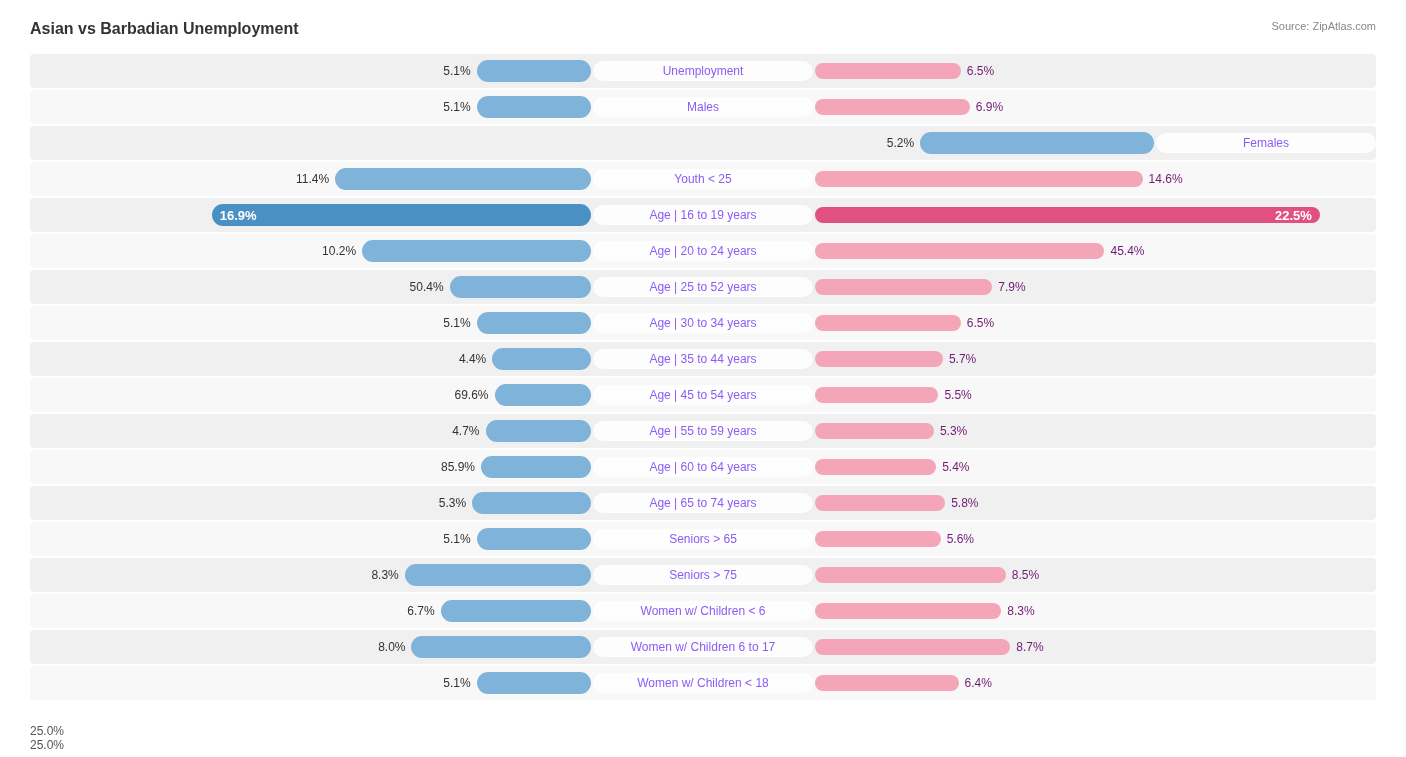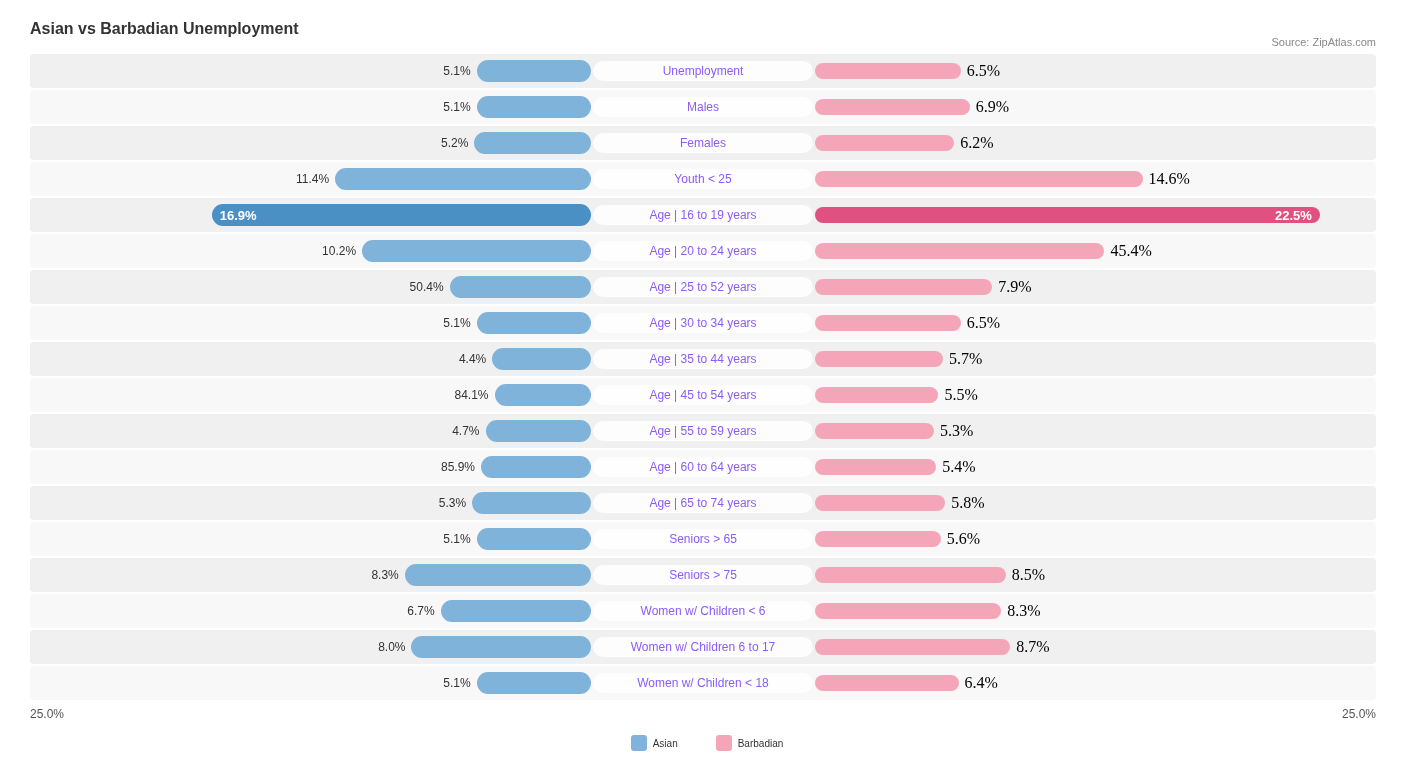--- a/index.html
+++ b/index.html
@@ -19,21 +19,21 @@
       background: #fff;
     }
     .chart-title {
       font-size: 16px;
       font-weight: bold;
       color: #333;
       margin-bottom: 16px;
     }
     .source-label {
       position: absolute;
-      top: 36px;
+      top: 20px;
       right: 30px;
       font-size: 11px;
       color: #888;
     }
     .rows-area {
       width: 100%;
     }
     .bar-row {
       display: flex;
       align-items: center;
@@ -106,26 +106,25 @@
       position: relative;
     }
     .val-left {
       font-size: 12px;
       color: #333;
       margin-right: 6px;
       white-space: nowrap;
       flex-shrink: 0;
     }
     .val-right {
-      font-size: 16px;
-      color: #000000;
+      font-size: 12px;
+      color: #701a75;
       margin-left: 6px;
       white-space: nowrap;
       flex-shrink: 0;
-      font-family: Liberation Serif, serif;
     }
     
     .highlight-blue {
       background: #4a90c4 !important;
     }
     .highlight-pink {
       background: #e05080 !important;
     }
     .val-left-highlight {
       color: #fff;
@@ -134,22 +133,23 @@
     }
     .val-right-highlight {
       color: #fff;
       font-weight: bold;
       padding: 0 8px;
     }
 
     .axis-row {
       display: flex;
       width: 100%;
-      margin-top: 7px;
+      margin-top: 24px;
       align-items: flex-start;
+      flex-direction: column;
     }
     .axis-left {
       flex: 1;
       display: flex;
       justify-content: flex-start;
       font-size: 12px;
       color: #555;
     }
     .axis-right {
       flex: 1;
@@ -219,24 +219,20 @@
           </div>
         </div>
       </div>
       <div class="bar-row">
         <div class="bars-wrapper">
           <div class="left-side">
             <span class="val-left">5.2%</span>
             <div class="bar-blue" style="width: 20.8%;"></div>
           </div>
           <div class="center-label">Females</div>
-          <div class="right-side">
-            <div class="bar-pink" style="width: 24.8%;"></div>
-            <span class="val-right">6.2%</span>
-          </div>
         </div>
       </div>
       <div class="bar-row">
         <div class="bars-wrapper">
           <div class="left-side">
             <span class="val-left">11.4%</span>
             <div class="bar-blue" style="width: 45.6%;"></div>
           </div>
           <div class="center-label">Youth &lt; 25</div>
           <div class="right-side">
@@ -308,21 +304,21 @@
           <div class="center-label">Age | 35 to 44 years</div>
           <div class="right-side">
             <div class="bar-pink" style="width: 22.8%;"></div>
             <span class="val-right">5.7%</span>
           </div>
         </div>
       </div>
       <div class="bar-row">
         <div class="bars-wrapper">
           <div class="left-side">
-            <span class="val-left">84.1%</span>
+            <span class="val-left">69.6%</span>
             <div class="bar-blue" style="width: 17.2%;"></div>
           </div>
           <div class="center-label">Age | 45 to 54 years</div>
           <div class="right-side">
             <div class="bar-pink" style="width: 22%;"></div>
             <span class="val-right">5.5%</span>
           </div>
         </div>
       </div>
       <div class="bar-row">

